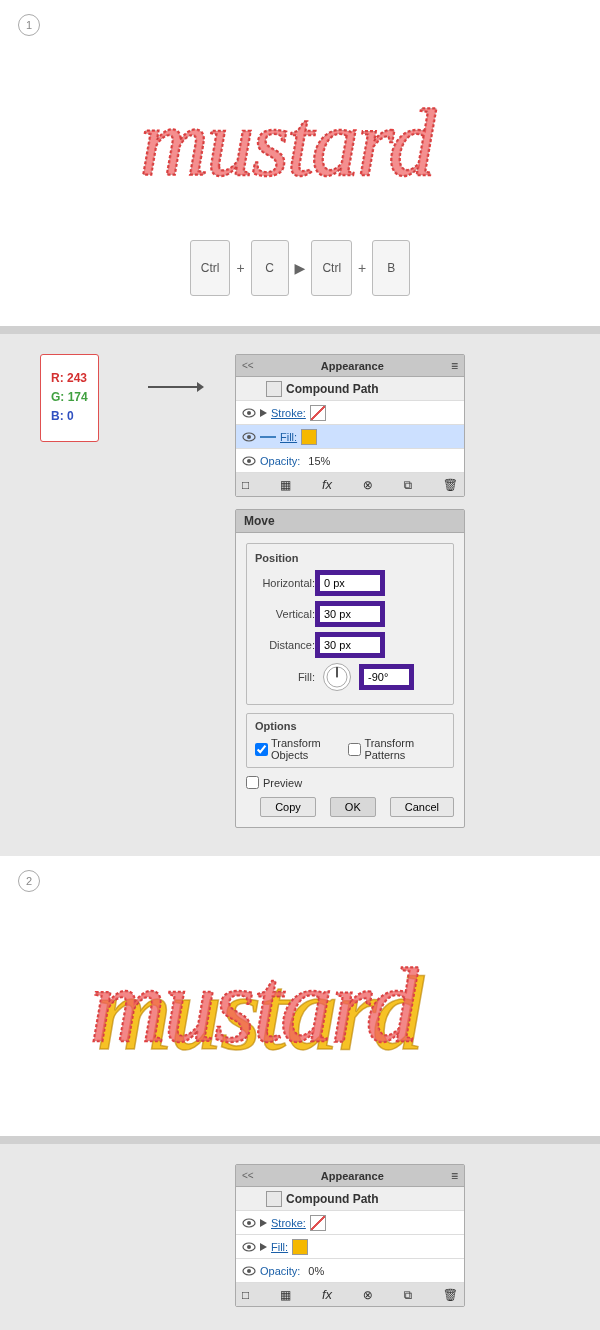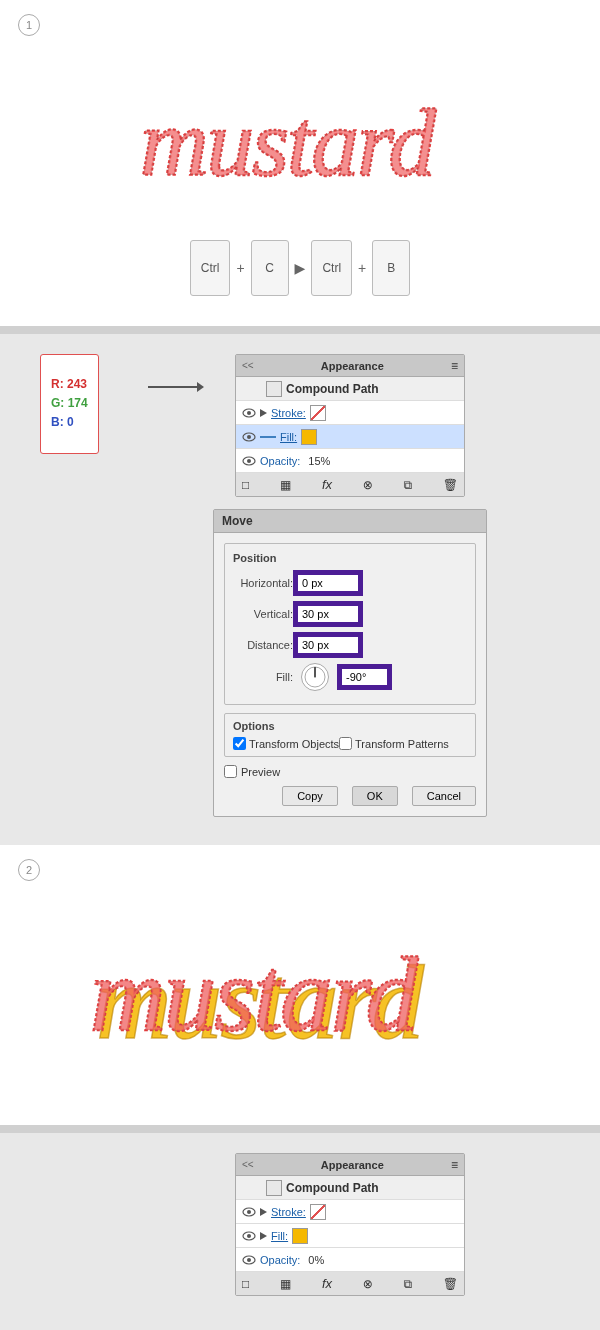--- a/index.html
+++ b/index.html
@@ -89,21 +89,21 @@
       position: relative;
     }
 
     
     .color-info {
       position: absolute;
       left: 40px;
       top: 20px;
       border: 1.5px solid #e05050;
       background: #fff;
-      padding: 20px 10px;
+      padding: 14px 10px;
       border-radius: 3px;
       line-height: 1.6;
       z-index: 10;
     }
     .color-info .r { color: #d43030; font-weight: bold; }
     .color-info .g { color: #40a040; font-weight: bold; }
     .color-info .b { color: #3050c0; font-weight: bold; }
 
     
     .arrow-line {
@@ -198,21 +198,21 @@
     .panel-footer {
       display: flex;
       align-items: center;
       justify-content: space-between;
       padding: 4px 6px;
       background: #e0e0e0;
     }
 
     
     .move-dialog {
-      width: 274px;
+      width: 230px;
       background: #f0f0f0;
       border: 1px solid #aaa;
       border-radius: 2px;
       margin-left: 100px;
     }
 
     .dialog-titlebar {
       background: #c8c8c8;
       padding: 4px 8px;
       font-size: 12px;

